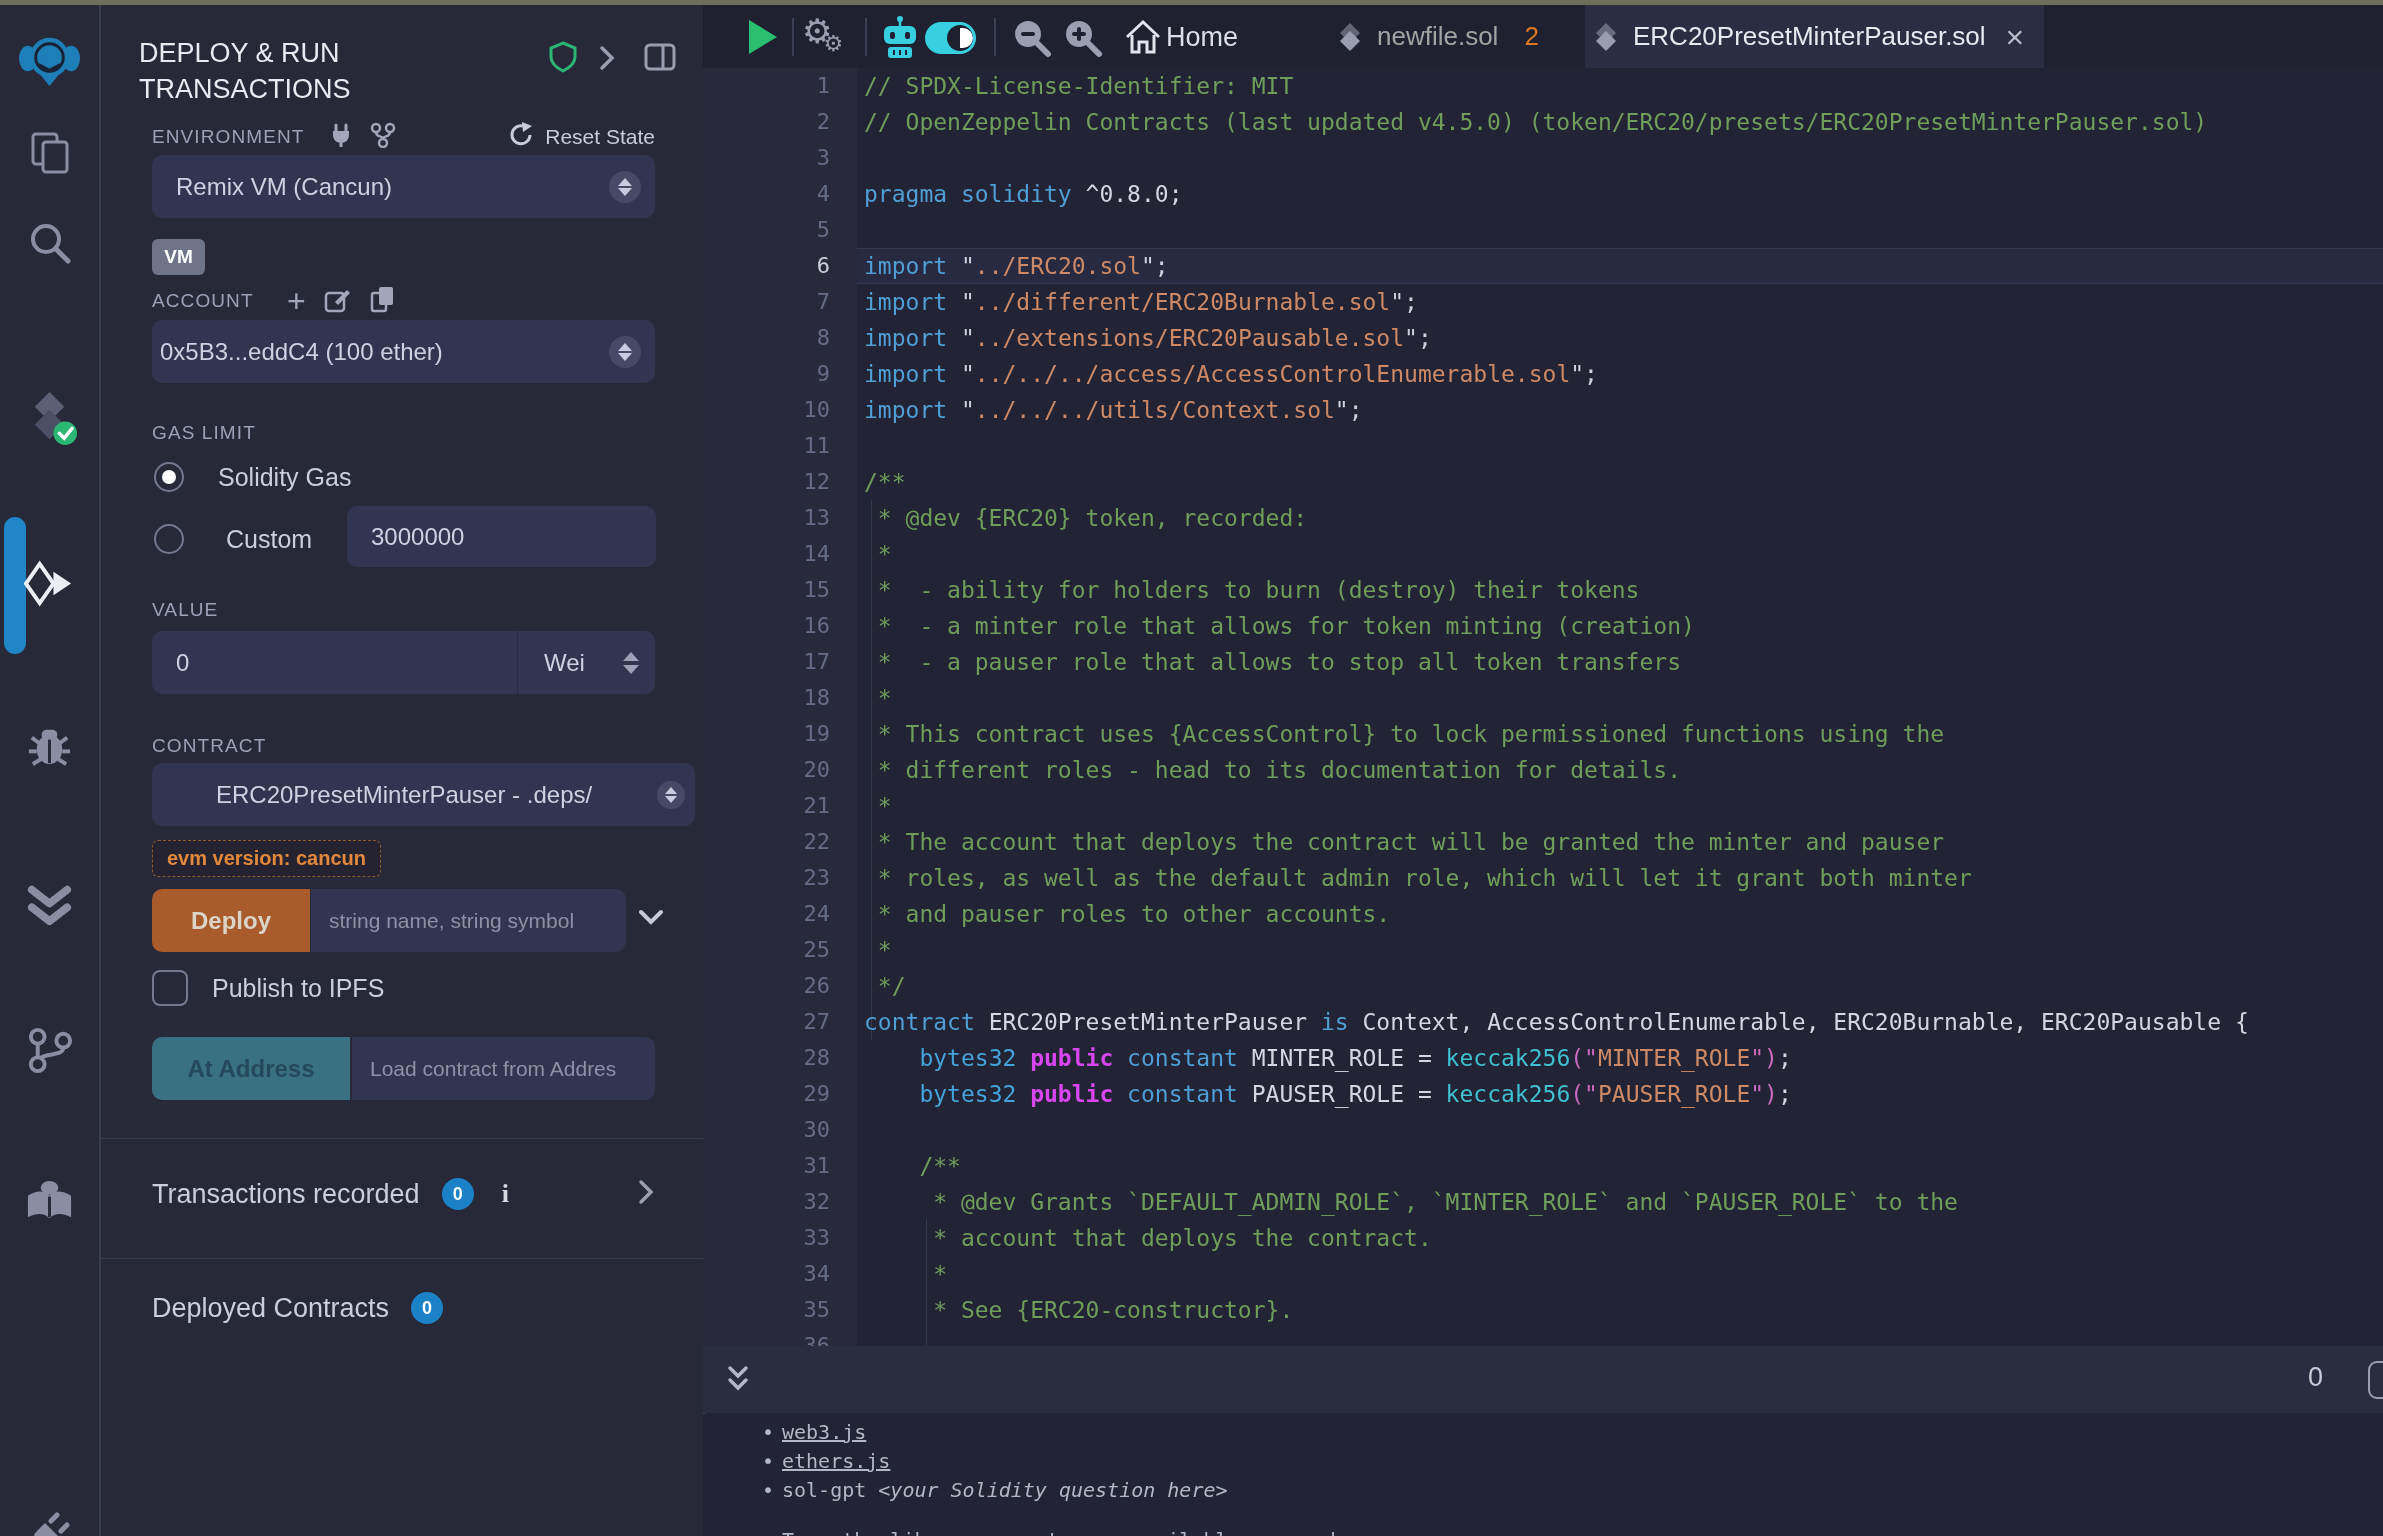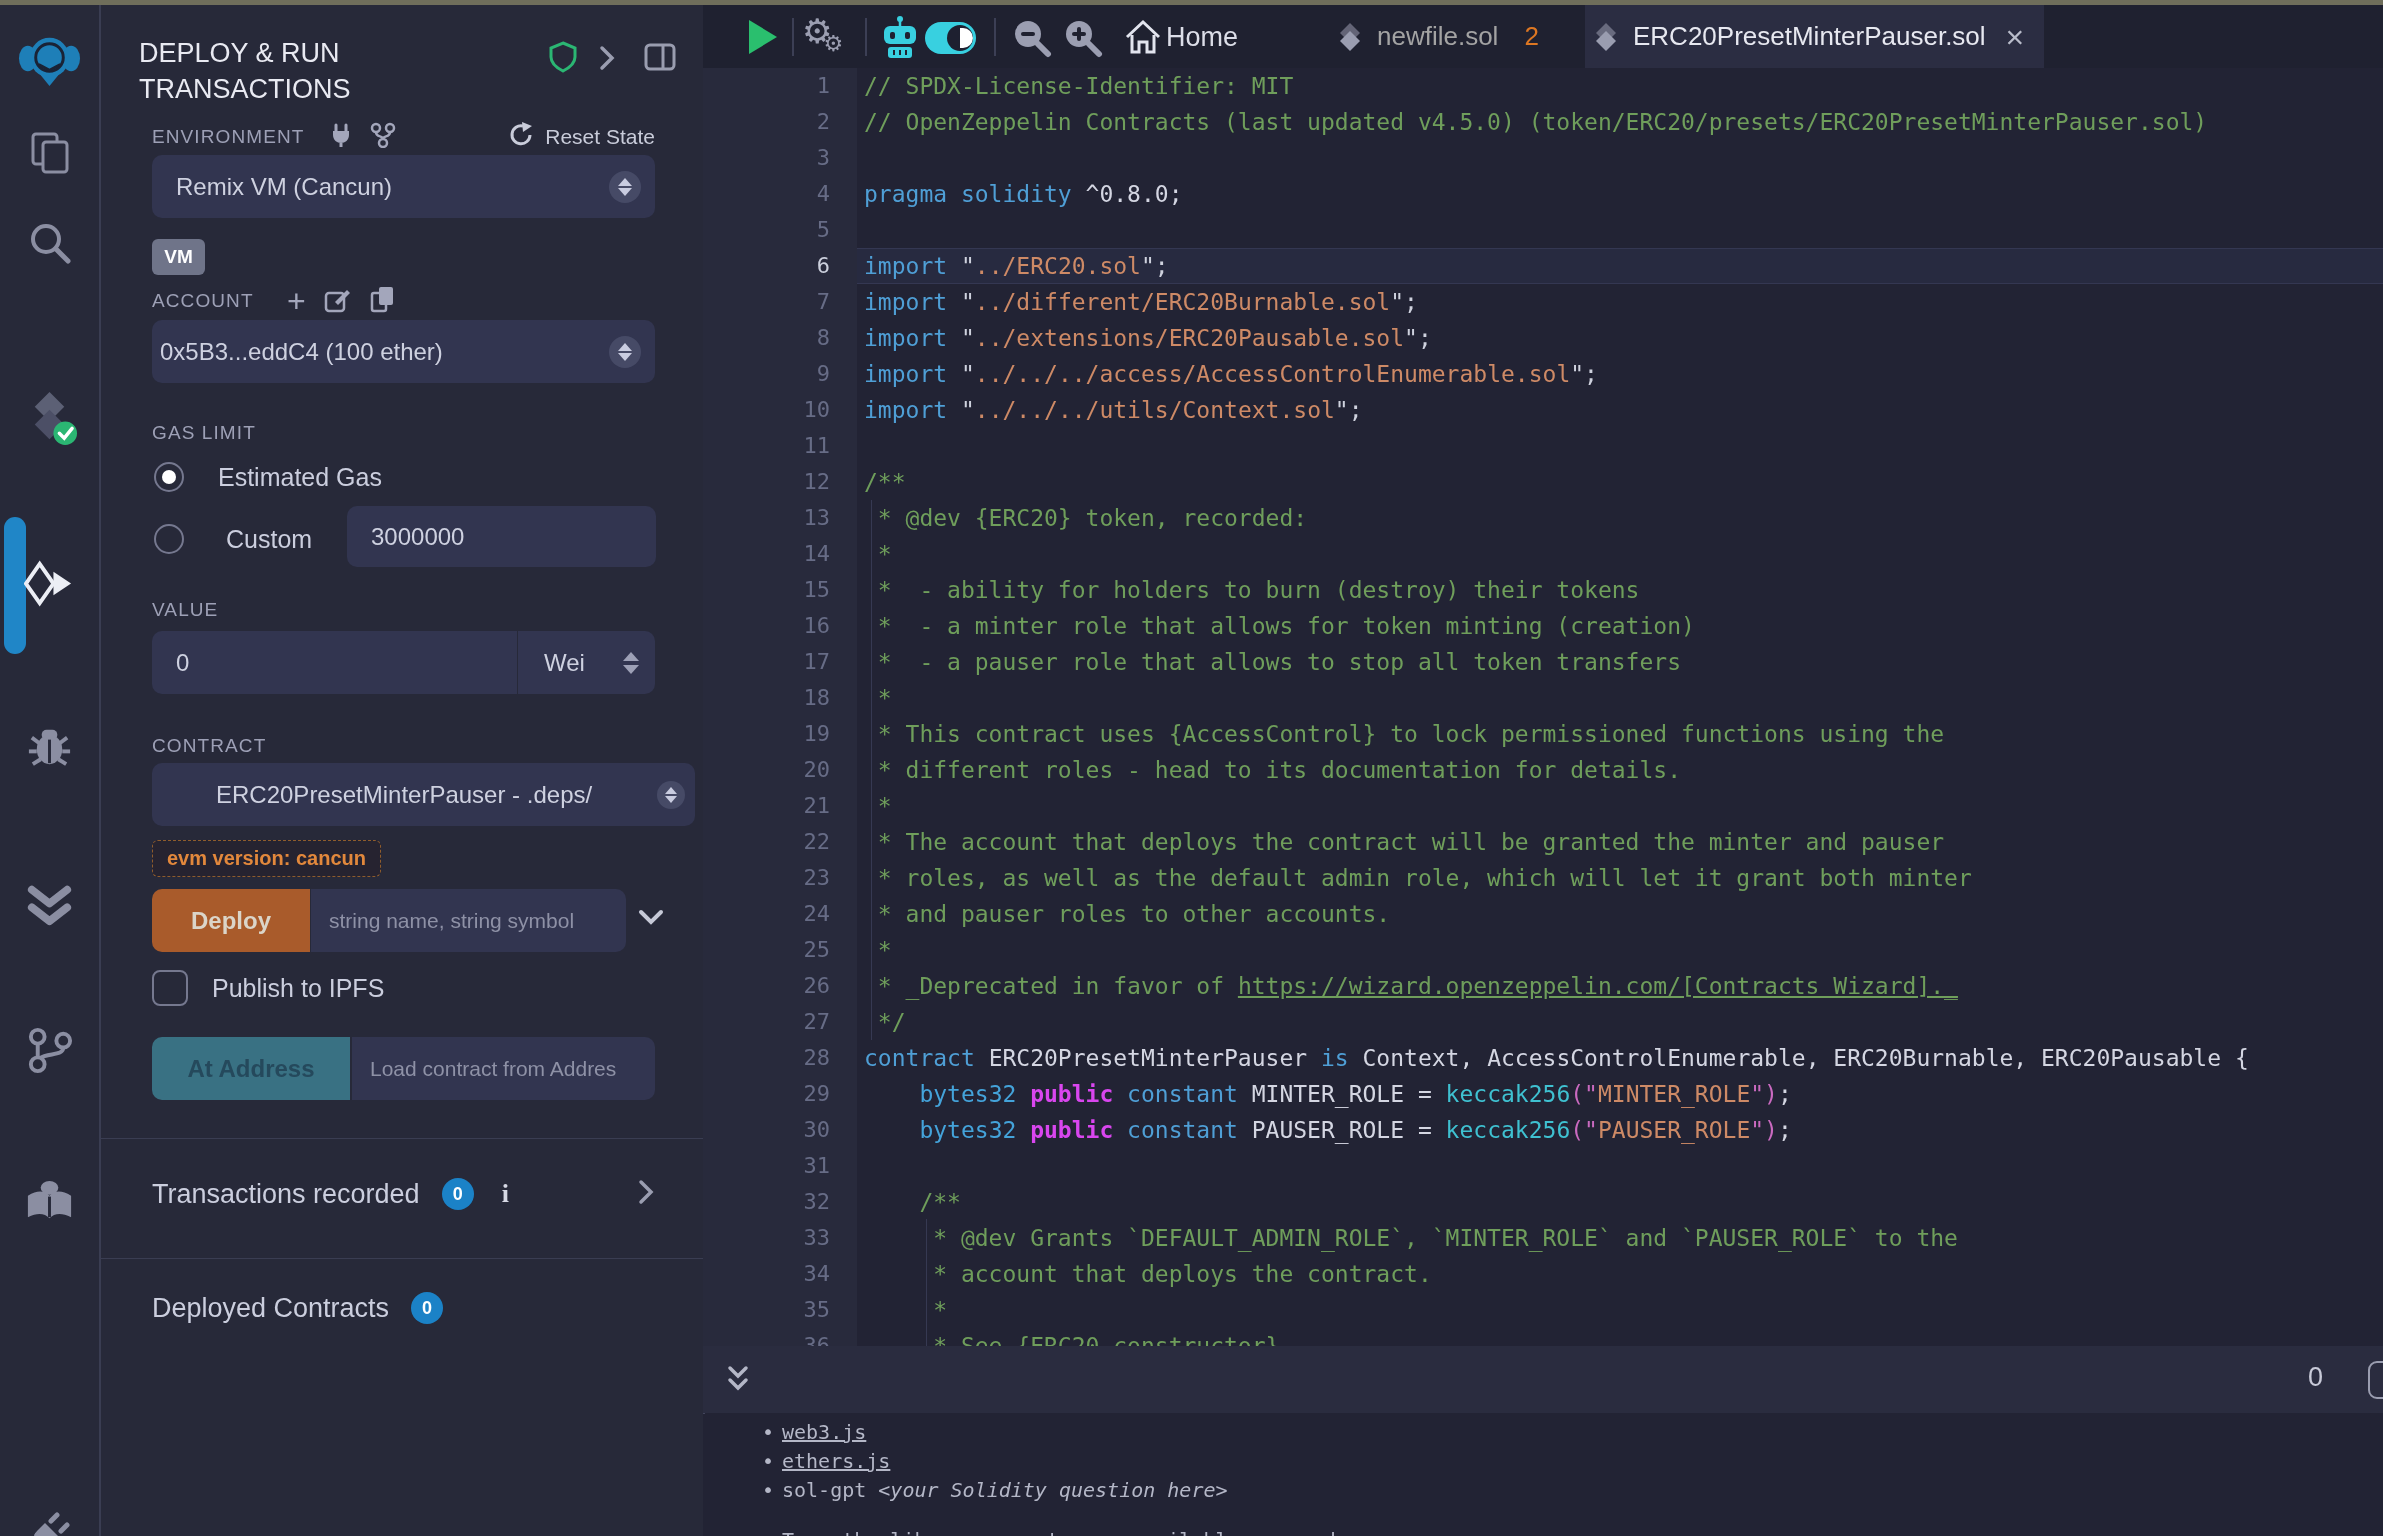--- a/index.html
+++ b/index.html
@@ -258,21 +258,21 @@
     <span style="margin-left:8px;flex:1;">0x5B3...eddC4 (100 ether)</span>
     <span class="spinner" style="margin-right:14px;">
         <i class="up"></i>
         <i class="dn"></i>
       </span>
   </div>
 
   <div class="abs label" style="left:51px;top:417px;">GAS LIMIT</div>
   <div class="panel-row" style="left:53px;top:455px;height:34px;">
     <span class="radio sel"></span>
-    <span style="margin-left:34px;font-size:25px;color:#cbcede;">Estimated Gas</span>
+    <span style="margin-left:34px;font-size:25px;color:#cbcede;">Solidity Gas</span>
   </div>
   <div class="panel-row" style="left:53px;top:517px;height:34px;gap:8px;">
     <span class="radio"></span>
     <span style="margin-left:34px;font-size:25px;color:#cbcede;">Custom</span>
   </div>
   <div class="inputbox abs" style="left:246px;top:501px;width:309px;height:61px;">
     <span style="margin-left:24px;">3000000</span>
   </div>
 
   <div class="abs label" style="left:51px;top:594px;">VALUE</div>
@@ -468,21 +468,20 @@
       <div class="crow"><span class="tk-c"> *  - a minter role that allows for token minting (creation)</span></div>
       <div class="crow"><span class="tk-c"> *  - a pauser role that allows to stop all token transfers</span></div>
       <div class="crow"><span class="tk-c"> *</span></div>
       <div class="crow"><span class="tk-c"> * This contract uses {AccessControl} to lock permissioned functions using the</span></div>
       <div class="crow"><span class="tk-c"> * different roles - head to its documentation for details.</span></div>
       <div class="crow"><span class="tk-c"> *</span></div>
       <div class="crow"><span class="tk-c"> * The account that deploys the contract will be granted the minter and pauser</span></div>
       <div class="crow"><span class="tk-c"> * roles, as well as the default admin role, which will let it grant both minter</span></div>
       <div class="crow"><span class="tk-c"> * and pauser roles to other accounts.</span></div>
       <div class="crow"><span class="tk-c"> *</span></div>
-      <div class="crow"><span class="tk-c"> * _Deprecated in favor of </span><span class="tk-cl">https://wizard.openzeppelin.com/[Contracts Wizard]._</span></div>
       <div class="crow"><span class="tk-c"> */</span></div>
       <div class="crow"><span class="tk-k">contract </span><span class="tk-w">ERC20PresetMinterPauser </span><span class="tk-k">is </span><span class="tk-w">Context, AccessControlEnumerable, ERC20Burnable, ERC20Pausable {</span></div>
       <div class="crow"><span class="tk-w">    </span><span class="tk-t2">bytes32 </span><span class="tk-v">public </span><span class="tk-k">constant </span><span class="tk-w">MINTER_ROLE = </span><span class="tk-f">keccak256</span><span class="tk-p">("</span><span class="tk-s">MINTER_ROLE</span><span class="tk-p">")</span><span class="tk-w">;</span></div>
       <div class="crow"><span class="tk-w">    </span><span class="tk-t2">bytes32 </span><span class="tk-v">public </span><span class="tk-k">constant </span><span class="tk-w">PAUSER_ROLE = </span><span class="tk-f">keccak256</span><span class="tk-p">("</span><span class="tk-s">PAUSER_ROLE</span><span class="tk-p">")</span><span class="tk-w">;</span></div>
       <div class="crow"></div>
       <div class="crow"><span class="tk-c">    /**</span></div>
       <div class="crow"><span class="tk-c">     * @dev Grants `DEFAULT_ADMIN_ROLE`, `MINTER_ROLE` and `PAUSER_ROLE` to the</span></div>
       <div class="crow"><span class="tk-c">     * account that deploys the contract.</span></div>
       <div class="crow"><span class="tk-c">     *</span></div>
       <div class="crow"><span class="tk-c">     * See {ERC20-constructor}.</span></div>

